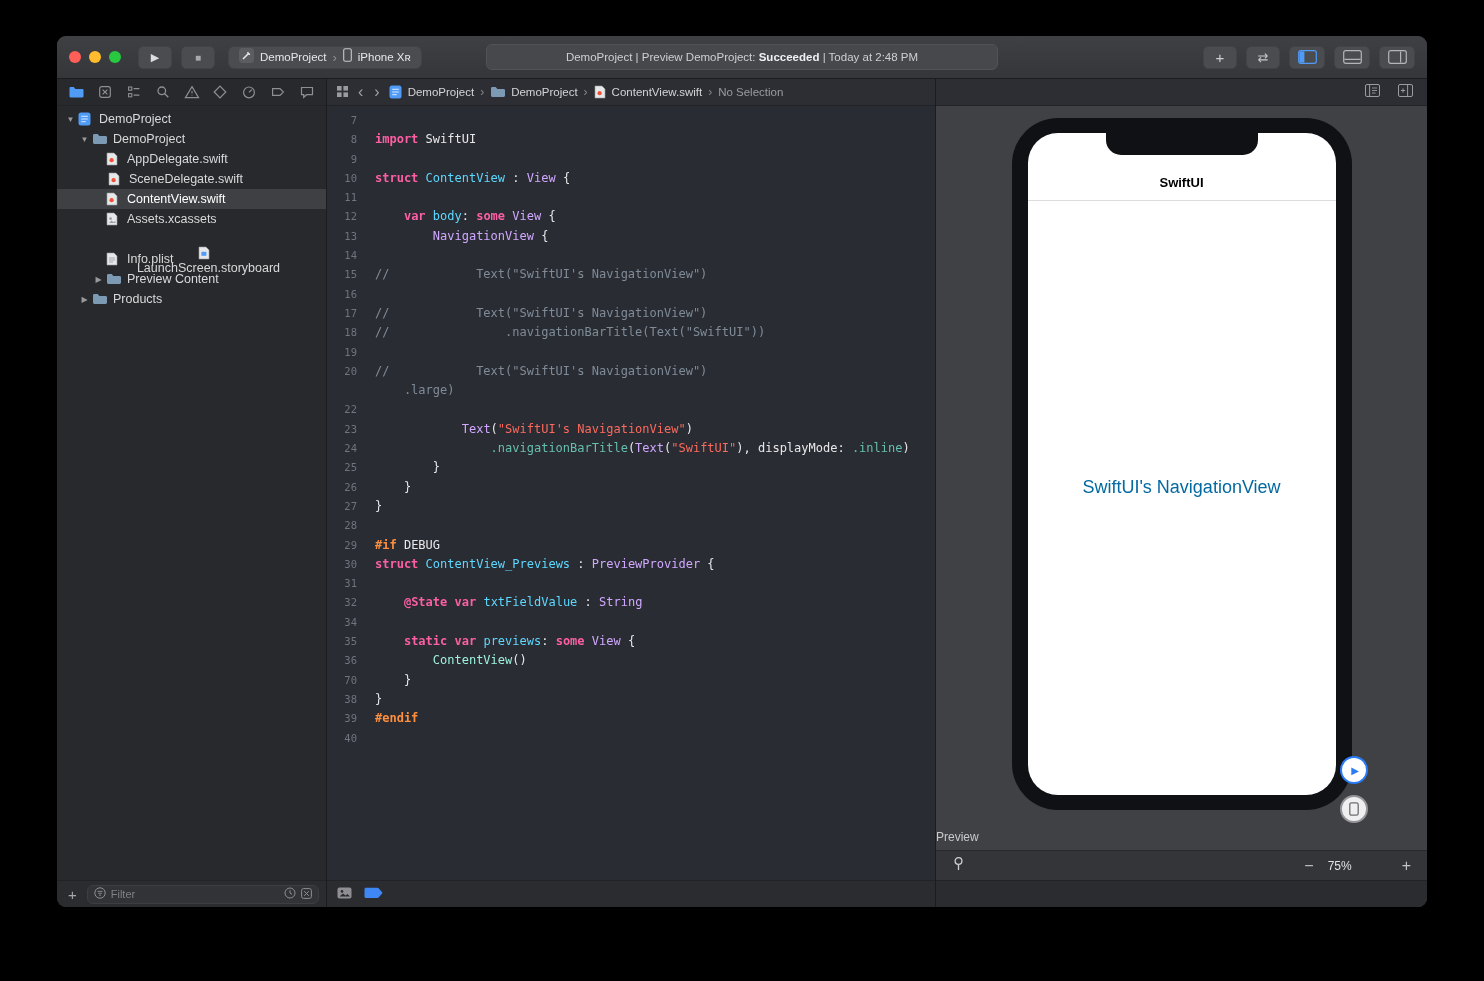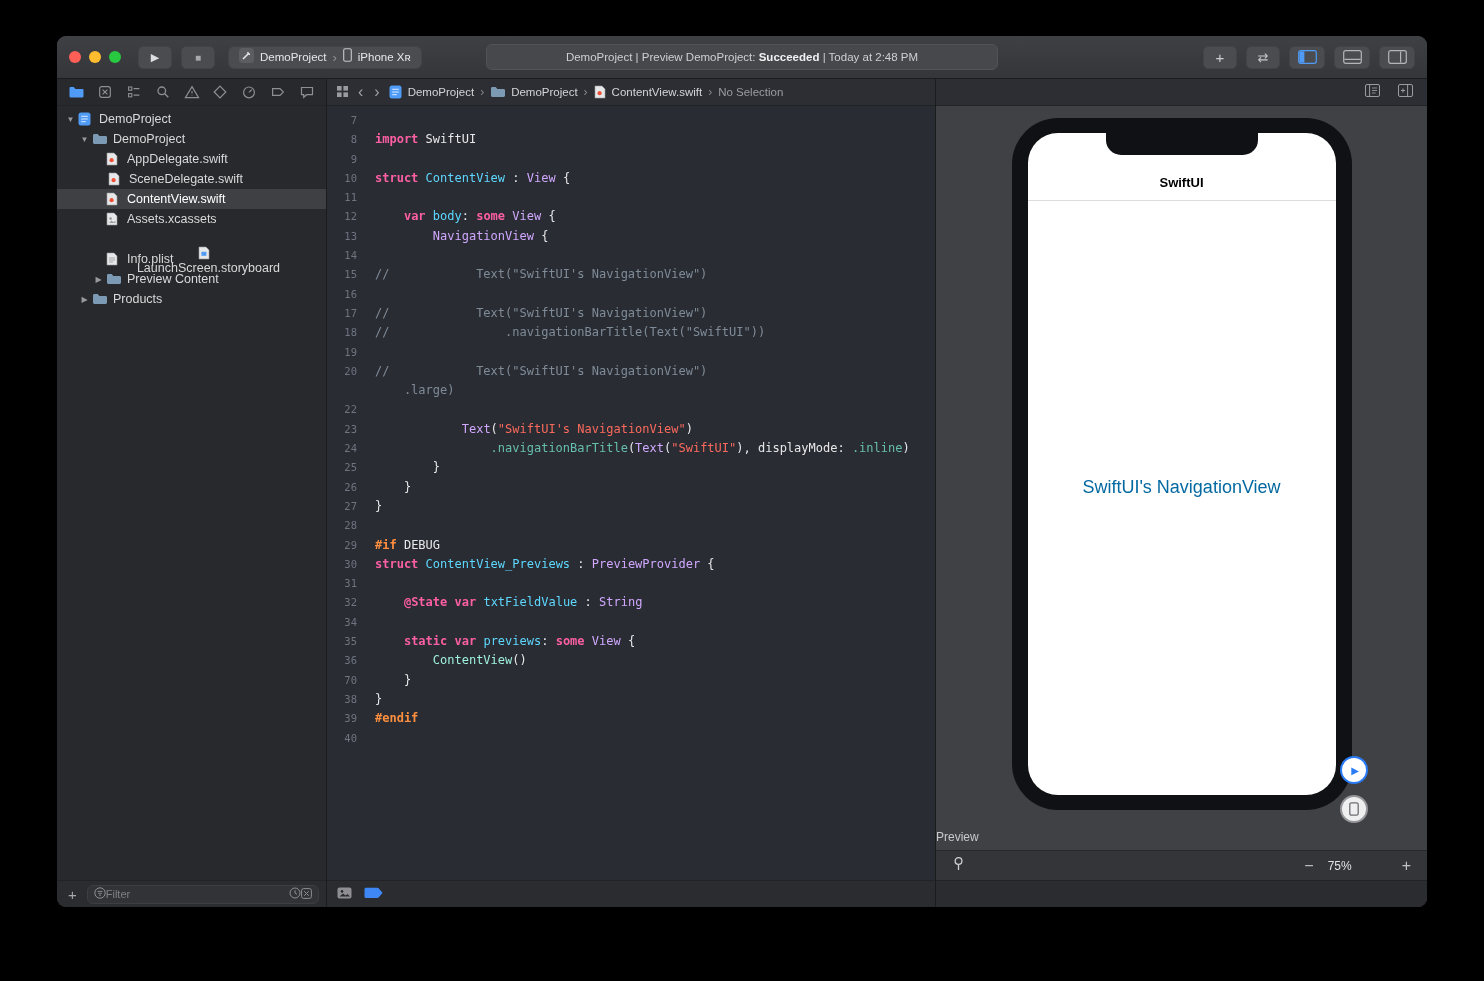--- a/index.html
+++ b/index.html
@@ -42,21 +42,21 @@
     padding: 0 9px; border-bottom: 1px solid #222326; }
   .nav-tab { width: 20px; height: 20px; display: inline-flex; align-items: center; justify-content: center; }
   .tree { flex: 1; padding-top: 3px; overflow: hidden; }
   .tree-row { height: 20px; display: flex; align-items: center; font-size: 12.5px; color: #d9d9db; white-space: nowrap; }
   .tree-row.selected { background: #3f4044; color: #ffffff; }
   .tri { width: 15px; flex: 0 0 15px; text-align: center; font-size: 8px; color: #98989d; }
   .ticon { width: 17px; flex: 0 0 17px; display: inline-flex; align-items: center; margin-right: 4px; }
   .filter-bar { height: 27px; flex: 0 0 27px; background: #2b2c2f; border-top: 1px solid #222326;
     display: flex; align-items: center; padding: 0 7px; gap: 6px; }
   .filter-field { flex: 1; height: 19px; background: #323336; border: 1px solid #3d3e41; border-radius: 6px;
-    display: flex; align-items: center; padding: 0 6px; }
+    display: flex; align-items: center; gap: 5px; padding: 0 6px; }
   .filter-field input { flex: 1; background: transparent; border: none; outline: none; color: #d8d8da;
     font-size: 11px; font-family: "Liberation Sans", sans-serif; min-width: 0; }
   .filter-field input::placeholder { color: #808185; }
 
   
   .editor { flex: 0 0 608px; width: 608px; background: #2a2c33; display: flex; flex-direction: column; min-width: 0; }
   .jumpbar { height: 27px; flex: 0 0 27px; background: #2d2e33; border-bottom: 1px solid #222326;
     display: flex; align-items: center; padding: 0 9px; gap: 7px; font-size: 11.5px; color: #c9c9cd; }
   .nav-chev { font-size: 16px; color: #9fa0a4; line-height: 1; padding: 0 2px; }
   .crumbs { display: inline-flex; align-items: center; gap: 6px; }

